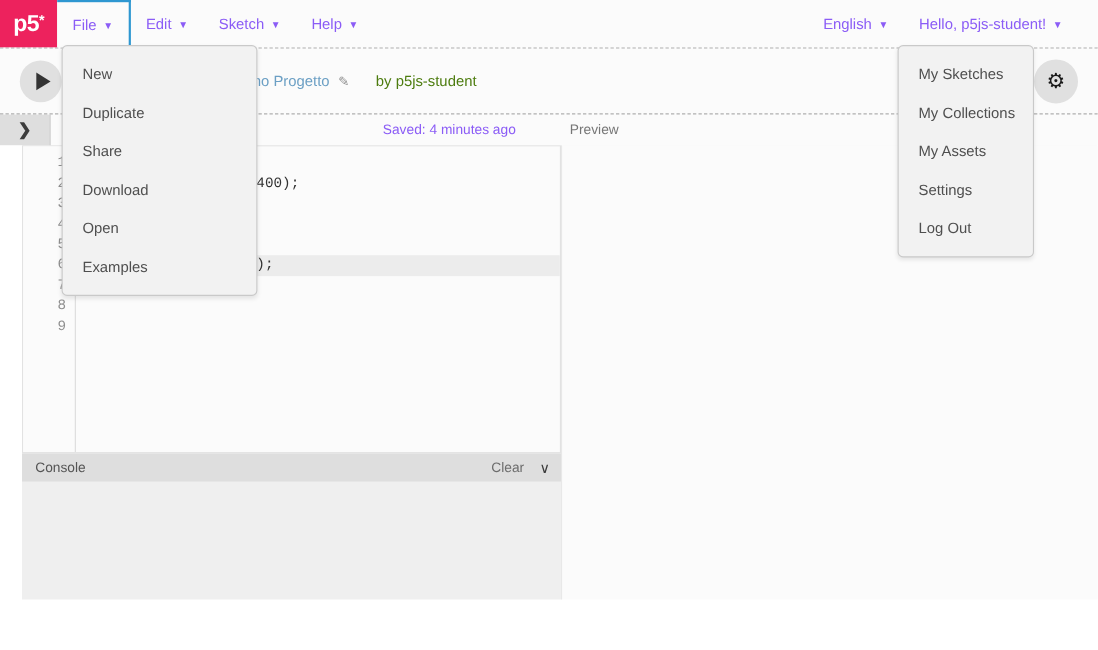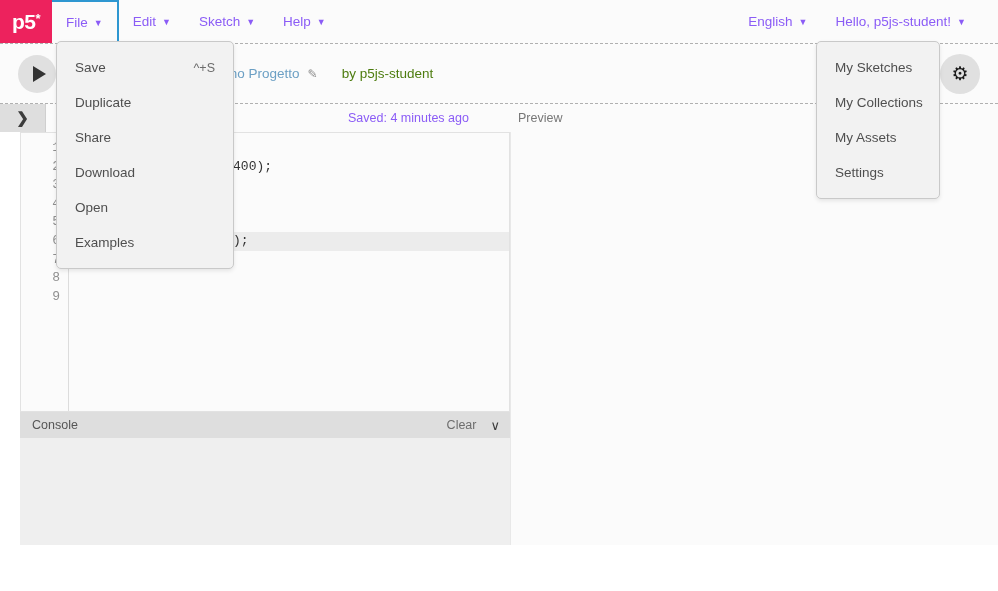--- a/index.html
+++ b/index.html
@@ -336,22 +336,21 @@
       <span class="console-chevron">∨</span>
     </div>
     <div class="console-body"></div>
   </div>
   <div class="right-pane"></div>
 </div>
 <div class="page-bottom"></div>
 
 <div class="dropdown dd-file">
   <div class="dd-item">
-    <span>Save</span>
-    <span class="dd-shortcut">^+S</span>
+    <span>New</span>
   </div>
   <div class="dd-item">
     <span>Duplicate</span>
   </div>
   <div class="dd-item">
     <span>Share</span>
   </div>
   <div class="dd-item">
     <span>Download</span>
   </div>
@@ -369,13 +368,16 @@
   </div>
   <div class="dd-item">
     <span>My Collections</span>
   </div>
   <div class="dd-item">
     <span>My Assets</span>
   </div>
   <div class="dd-item">
     <span>Settings</span>
   </div>
+  <div class="dd-item">
+    <span>Log Out</span>
+  </div>
 </div>
 
 </body></html>

